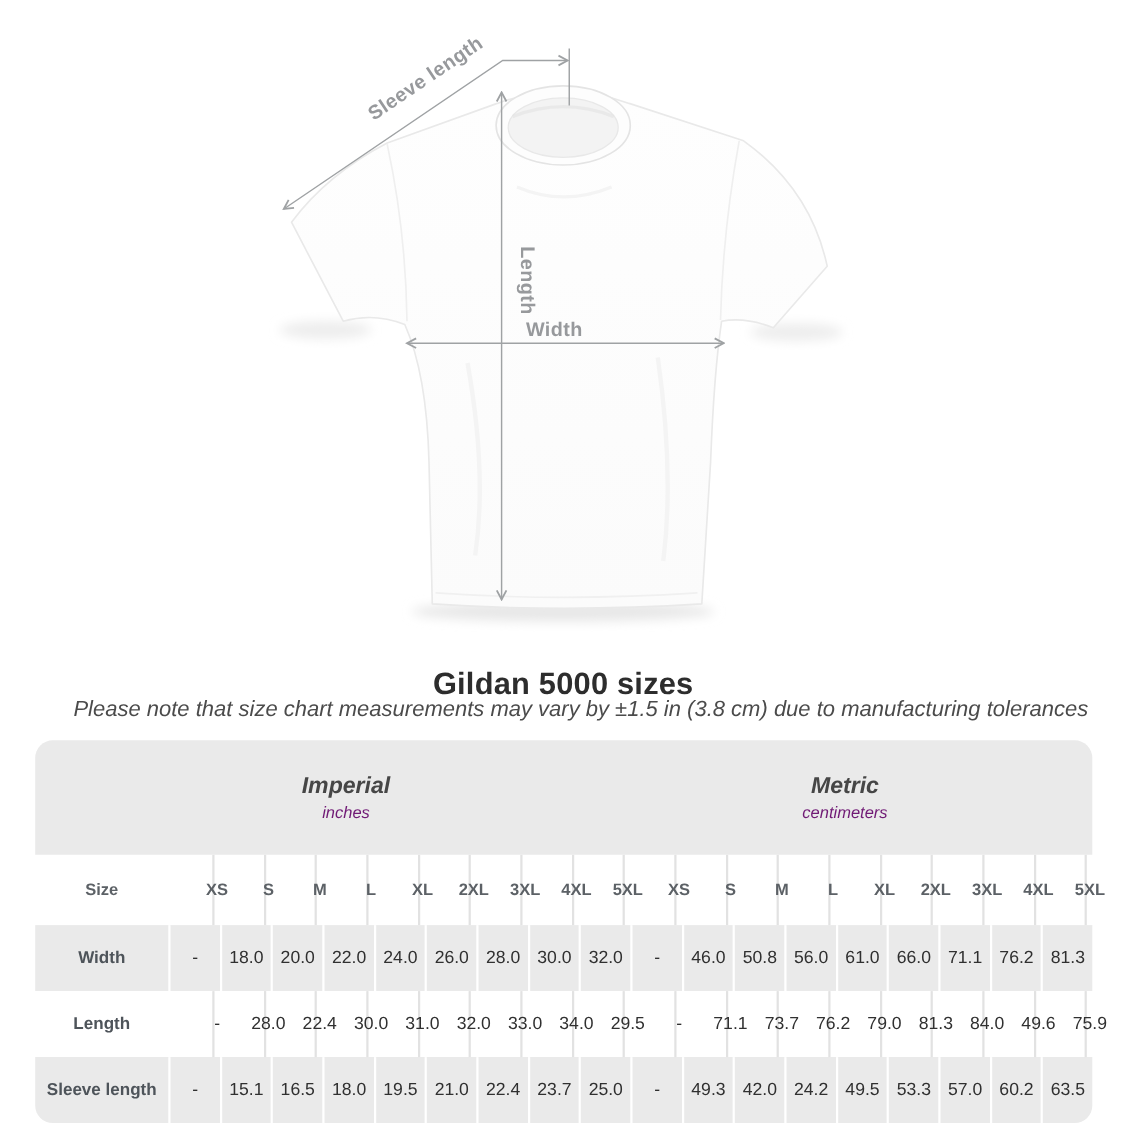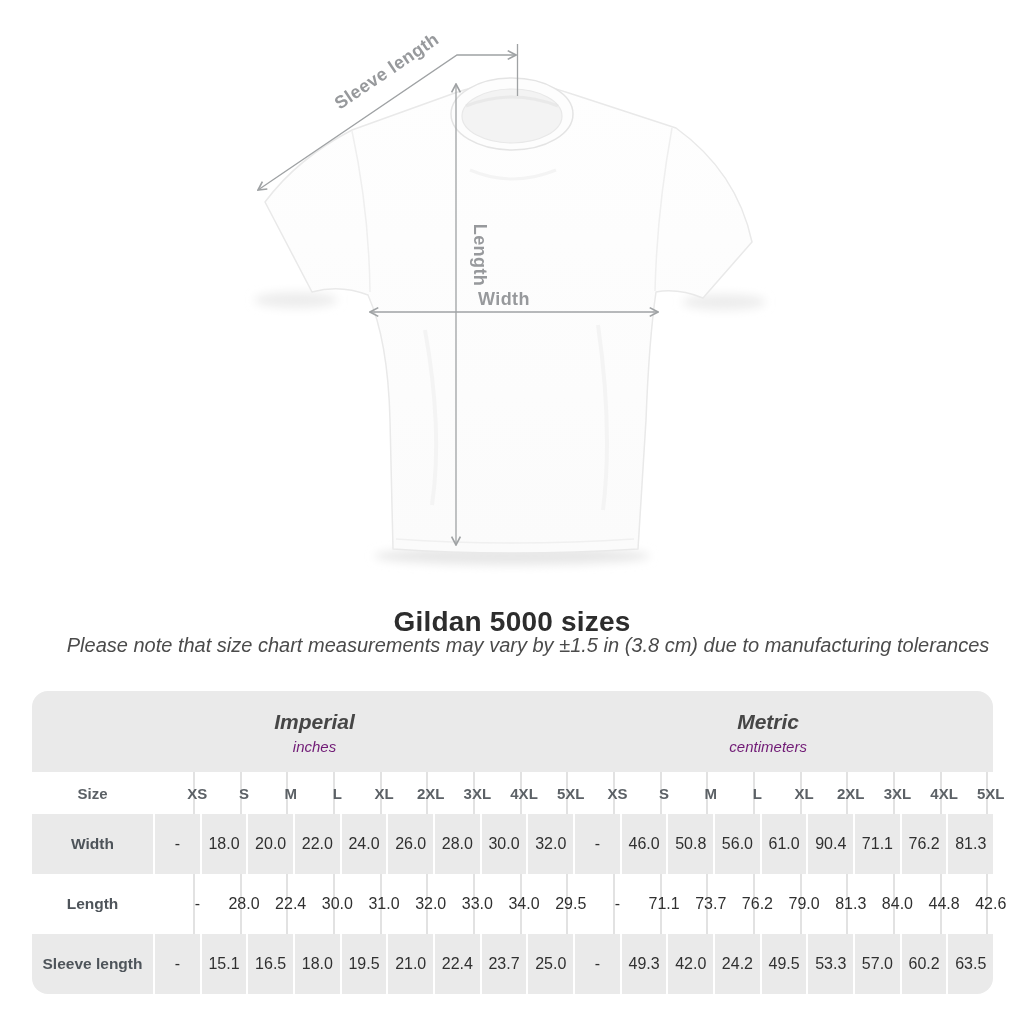--- a/index.html
+++ b/index.html
@@ -18,31 +18,31 @@
     position:absolute;left:0;top:606px;width:100%;text-align:center;
     font-size:28px;font-weight:700;color:#2d2d2d;letter-spacing:.2px;
   }
   .subtitle{
     position:absolute;left:0;top:634px;width:100%;text-align:center;
     font-size:20px;font-style:italic;color:#4b4b4b;margin-left:16px;
   }
   
   .size-table{position:absolute;left:32px;top:673px;width:961px;}
   .unit-band{
-    position:relative;height:81px;background:#eaeaea;border-radius:16px 16px 0 0;margin-top:18px;
+    position:relative;height:104px;background:#eaeaea;border-radius:16px 16px 0 0;
   }
   .unit-block{
     position:absolute;top:50%;transform:translate(-50%,-50%);text-align:center;white-space:nowrap;
   }
   .unit-block.imperial{left:29.4%;}
   .unit-block.metric{left:76.6%;}
   .unit-name{font-size:21px;font-weight:700;font-style:italic;color:#464646;}
   .unit-sub{font-size:15px;font-style:italic;color:#701a75;margin-top:4px;}
   .trow{display:flex;align-items:stretch;}
-  .trow.hdr{height:42px;background:#ffffff;}
+  .trow.hdr{height:64px;background:#ffffff;}
   .trow.gray{height:60px;background:#eaeaea;}
   .trow.white{height:60px;background:#ffffff;}
   .trow.last{border-radius:0 0 16px 16px;overflow:hidden;}
   .cell{
     flex:1 1 0;display:flex;align-items:center;justify-content:center;
     font-size:16px;color:#303030;min-width:0;
   }
   .label-cell{flex:0 0 121px;font-size:15.5px;font-weight:700;color:#4e545a;}
   .trow.hdr .cell{font-size:15px;font-weight:700;color:#5c6166;}
   .trow.hdr .sep,.trow.white .sep{border-left:2px solid #e2e2e2;margin-left:40px;}
@@ -150,21 +150,21 @@
       <div class="cell sep">24.0</div>
       <div class="cell sep">26.0</div>
       <div class="cell sep">28.0</div>
       <div class="cell sep">30.0</div>
       <div class="cell sep">32.0</div>
       <div class="cell sep">-</div>
       <div class="cell sep">46.0</div>
       <div class="cell sep">50.8</div>
       <div class="cell sep">56.0</div>
       <div class="cell sep">61.0</div>
-      <div class="cell sep">90.4</div>
+      <div class="cell sep">66.0</div>
       <div class="cell sep">71.1</div>
       <div class="cell sep">76.2</div>
       <div class="cell sep">81.3</div>
     </div>
 
     <div class="trow white">
       <div class="cell label-cell">Length</div>
       <div class="cell sep">-</div>
       <div class="cell sep">28.0</div>
       <div class="cell sep">22.4</div>
@@ -174,22 +174,22 @@
       <div class="cell sep">33.0</div>
       <div class="cell sep">34.0</div>
       <div class="cell sep">29.5</div>
       <div class="cell sep">-</div>
       <div class="cell sep">71.1</div>
       <div class="cell sep">73.7</div>
       <div class="cell sep">76.2</div>
       <div class="cell sep">79.0</div>
       <div class="cell sep">81.3</div>
       <div class="cell sep">84.0</div>
-      <div class="cell sep">44.8</div>
-      <div class="cell sep">42.6</div>
+      <div class="cell sep">49.6</div>
+      <div class="cell sep">75.9</div>
     </div>
 
     <div class="trow gray last">
       <div class="cell label-cell">Sleeve length</div>
       <div class="cell sep">-</div>
       <div class="cell sep">15.1</div>
       <div class="cell sep">16.5</div>
       <div class="cell sep">18.0</div>
       <div class="cell sep">19.5</div>
       <div class="cell sep">21.0</div>

